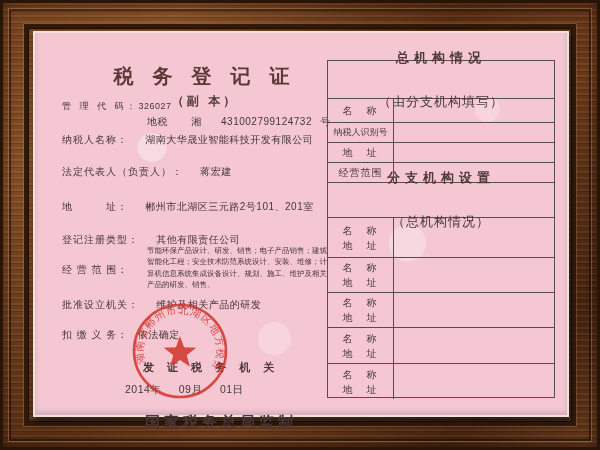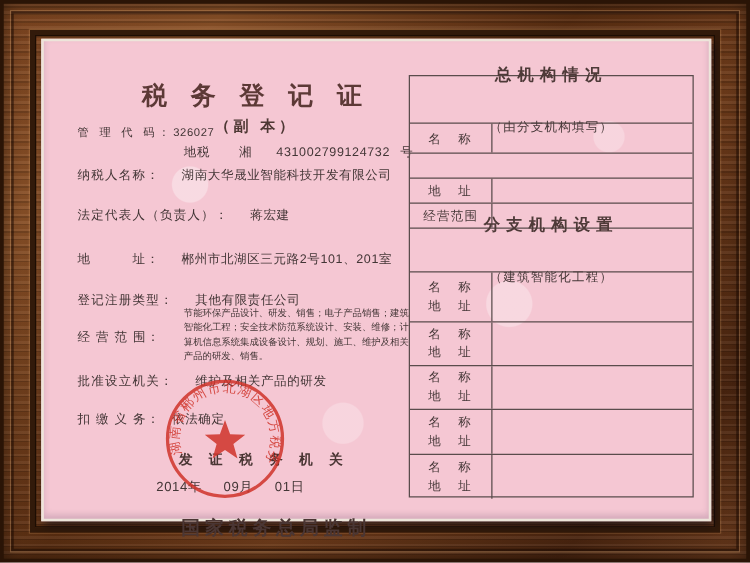--- a/index.html
+++ b/index.html
@@ -45,21 +45,21 @@
   
   .seal{position:absolute;left:85px;top:242px;width:120px;height:120px;opacity:.85;}
 
   
   .rtable{position:absolute;left:292px;top:27px;width:228px;height:338px;
     border:1px solid #5a4c4c;box-sizing:border-box;font-size:10px;color:#463838;}
   .trow{display:flex;box-sizing:border-box;border-bottom:1px solid #5a4c4c;}
   .trow:last-child{border-bottom:none;}
   .thead{flex-direction:column;align-items:center;justify-content:center;gap:24px;}
   .thead .t1{font-size:13px;font-weight:bold;letter-spacing:5px;color:#4e3a38;}
-  .thead .t2{font-size:10px;letter-spacing:1px;margin-top:2px;}
+  .thead .t2{font-size:13px;letter-spacing:1px;margin-top:2px;}
   .tlabel{width:66px;box-sizing:border-box;border-right:1px solid #5a4c4c;
     display:flex;flex-direction:column;justify-content:center;align-items:center;
     letter-spacing:2px;}
   .tval{flex:1;}
   .pair .tlabel span{line-height:15px;}
 </style>
 </head>
 <body>
 
 <div class="frame">
@@ -146,34 +146,35 @@
       <div class="trow thead" style="height:38px;">
         <div class="t1">总机构情况</div>
         <div class="t2">（由分支机构填写）</div>
       </div>
 
       <div class="trow" style="height:24px;">
         <div class="tlabel">名　称</div>
         <div class="tval"></div>
       </div>
       <div class="trow" style="height:20px;">
+        <div class="tlabel" style="letter-spacing:0;font-size:9px;">纳税人识别号</div>
         <div class="tval"></div>
       </div>
       <div class="trow" style="height:20px;">
         <div class="tlabel">地　址</div>
         <div class="tval"></div>
       </div>
       <div class="trow" style="height:20px;">
         <div class="tlabel" style="letter-spacing:1px;">经营范围</div>
         <div class="tval"></div>
       </div>
 
       <div class="trow thead" style="height:35px;">
         <div class="t1">分支机构设置</div>
-        <div class="t2">（建筑智能化工程）</div>
+        <div class="t2">（总机构情况）</div>
       </div>
 
       <div class="trow pair" style="height:40px;">
         <div class="tlabel">
           <span>名　称</span>
           <span>地　址</span>
         </div>
         <div class="tval"></div>
       </div>
       <div class="trow pair" style="height:35px;">

